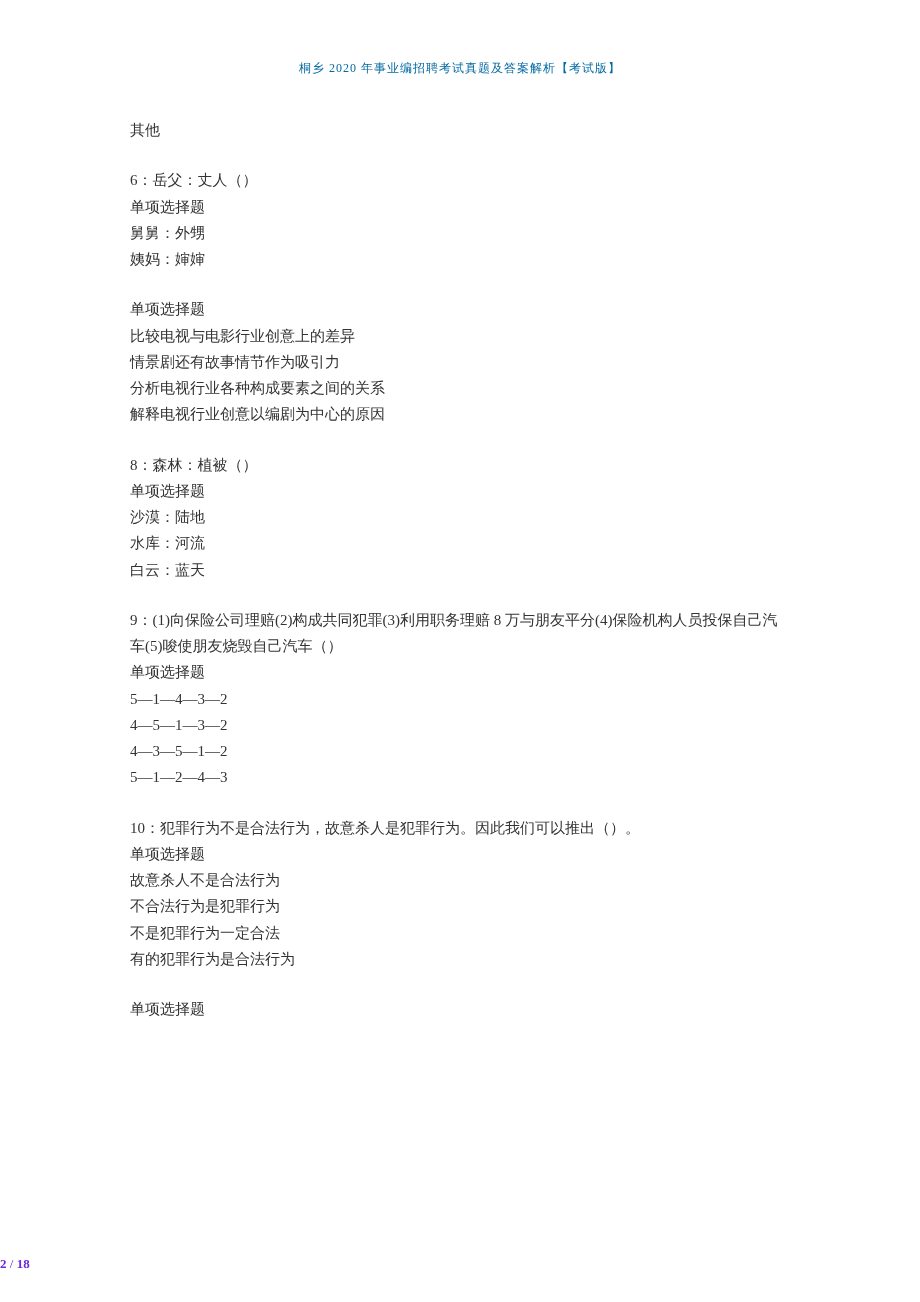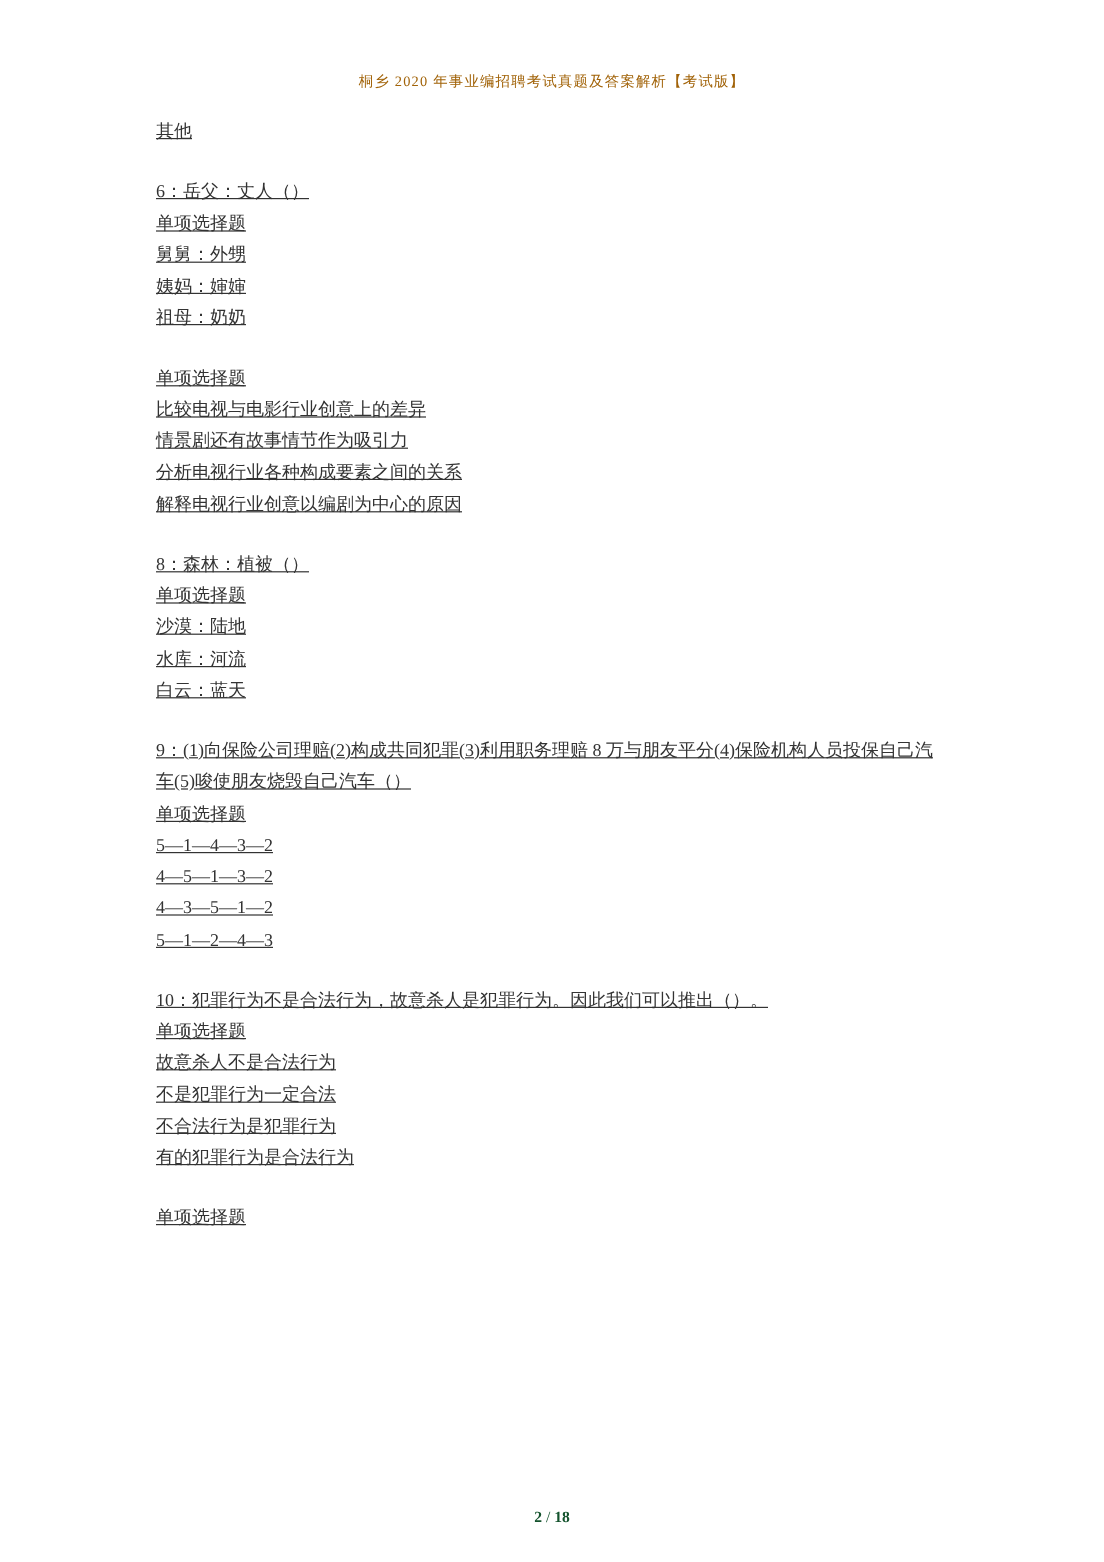--- a/index.html
+++ b/index.html
@@ -12,41 +12,39 @@
   .page {
     width: 920px;
     min-height: 1302px;
     padding: 60px 130px 40px 130px;
     box-sizing: border-box;
     position: relative;
   }
   .header-title {
     text-align: center;
     font-size: 12px;
-    color: #a16207;
+    color: #0369a1;
     letter-spacing: 1px;
-    margin-bottom: 20px;
+    margin-bottom: 40px;
   }
   .content {
     font-size: 15px;
     color: #333333;
     line-height: 1.75;
-    text-decoration: underline;
   }
   .block {
     margin-bottom: 24px;
   }
   .page-number {
     position: absolute;
     bottom: 30px;
     left: 0;
     right: 0;
-    text-align: center;
     font-size: 13px;
-    color: #14532d;
+    color: #6d28d9;
     font-family: "SimSun", serif;
   }
   .page-number strong {
     font-weight: bold;
   }
 </style>
 </head>
 <body>
 
 <div class="page">
@@ -55,21 +53,20 @@
   <div class="content">
 
   <div class="block">
         <div>其他</div>
       </div>
       <div class="block">
         <div>6：岳父：丈人（）</div>
         <div>单项选择题</div>
         <div>舅舅：外甥</div>
         <div>姨妈：婶婶</div>
-        <div>祖母：奶奶</div>
       </div>
       <div class="block">
         <div>单项选择题</div>
         <div>比较电视与电影行业创意上的差异</div>
         <div>情景剧还有故事情节作为吸引力</div>
         <div>分析电视行业各种构成要素之间的关系</div>
         <div>解释电视行业创意以编剧为中心的原因</div>
       </div>
       <div class="block">
         <div>8：森林：植被（）</div>
@@ -83,22 +80,22 @@
         <div>单项选择题</div>
         <div>5—1—4—3—2</div>
         <div>4—5—1—3—2</div>
         <div>4—3—5—1—2</div>
         <div>5—1—2—4—3</div>
       </div>
       <div class="block">
         <div>10：犯罪行为不是合法行为，故意杀人是犯罪行为。因此我们可以推出（）。</div>
         <div>单项选择题</div>
         <div>故意杀人不是合法行为</div>
+        <div>不合法行为是犯罪行为</div>
         <div>不是犯罪行为一定合法</div>
-        <div>不合法行为是犯罪行为</div>
         <div>有的犯罪行为是合法行为</div>
       </div>
       <div class="block">
         <div>单项选择题</div>
       </div>
     </div>
 
   <div class="page-number">
     <strong>2</strong><span> / </span><strong>18</strong>
   </div>

